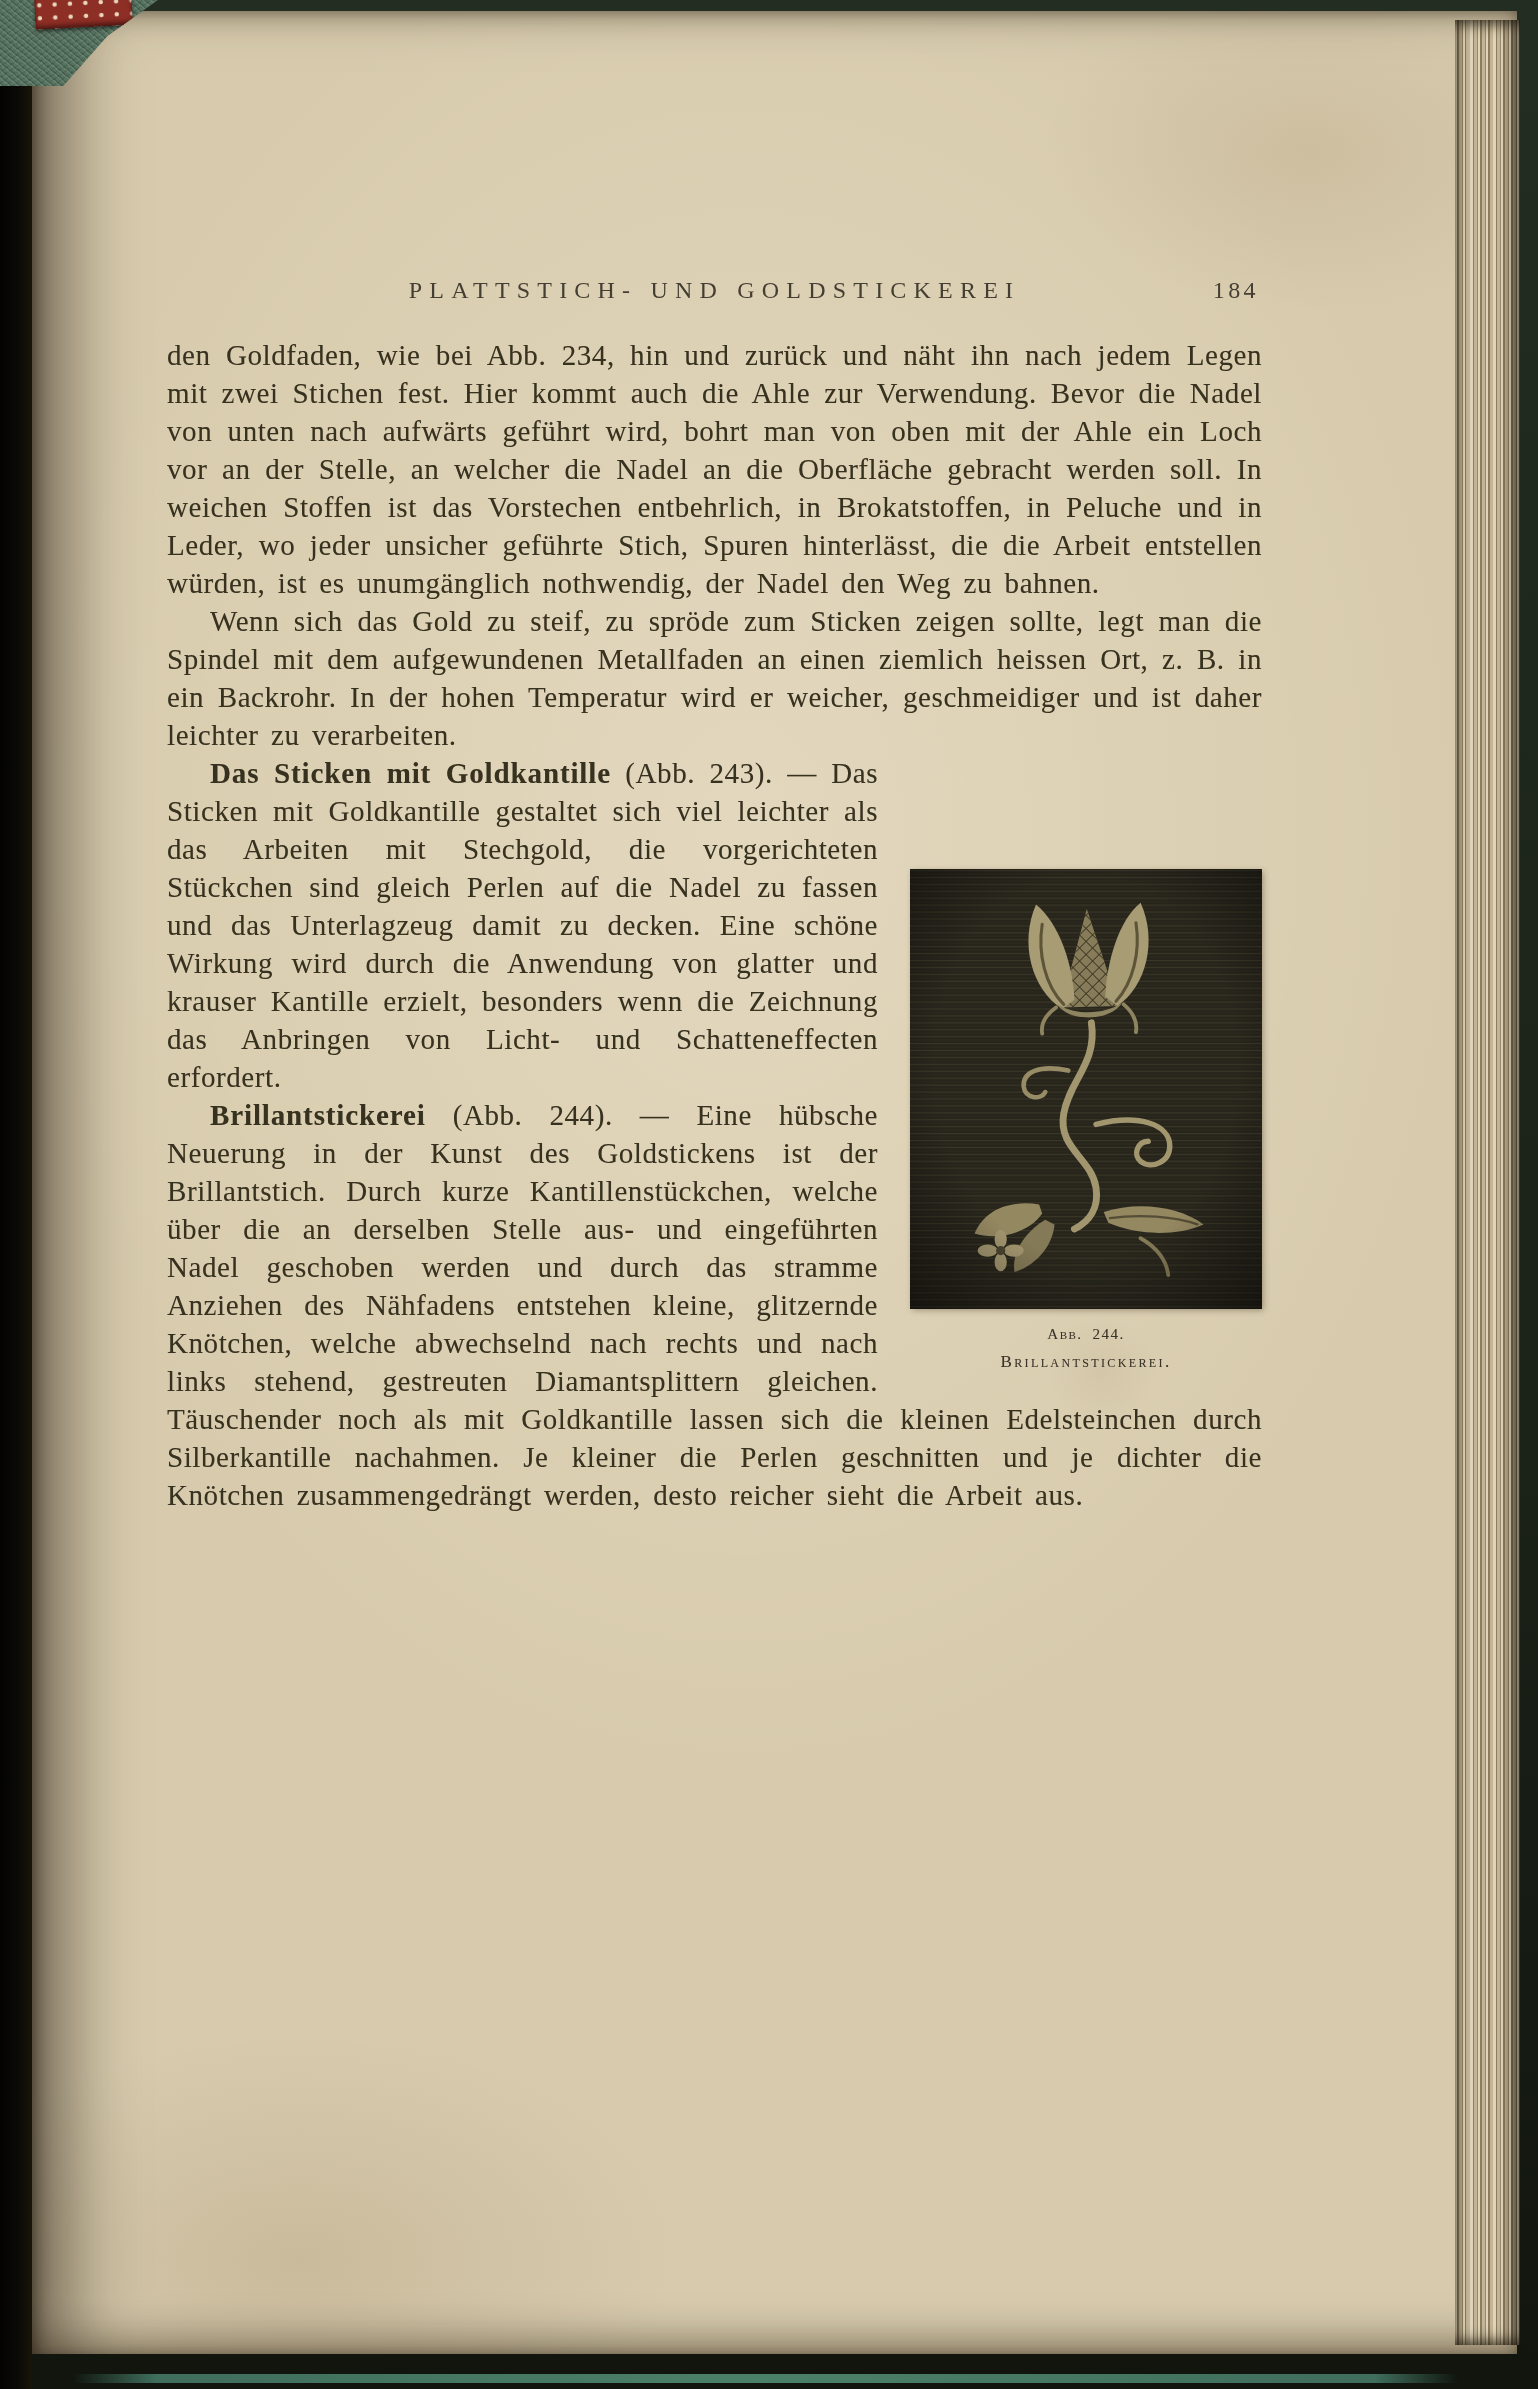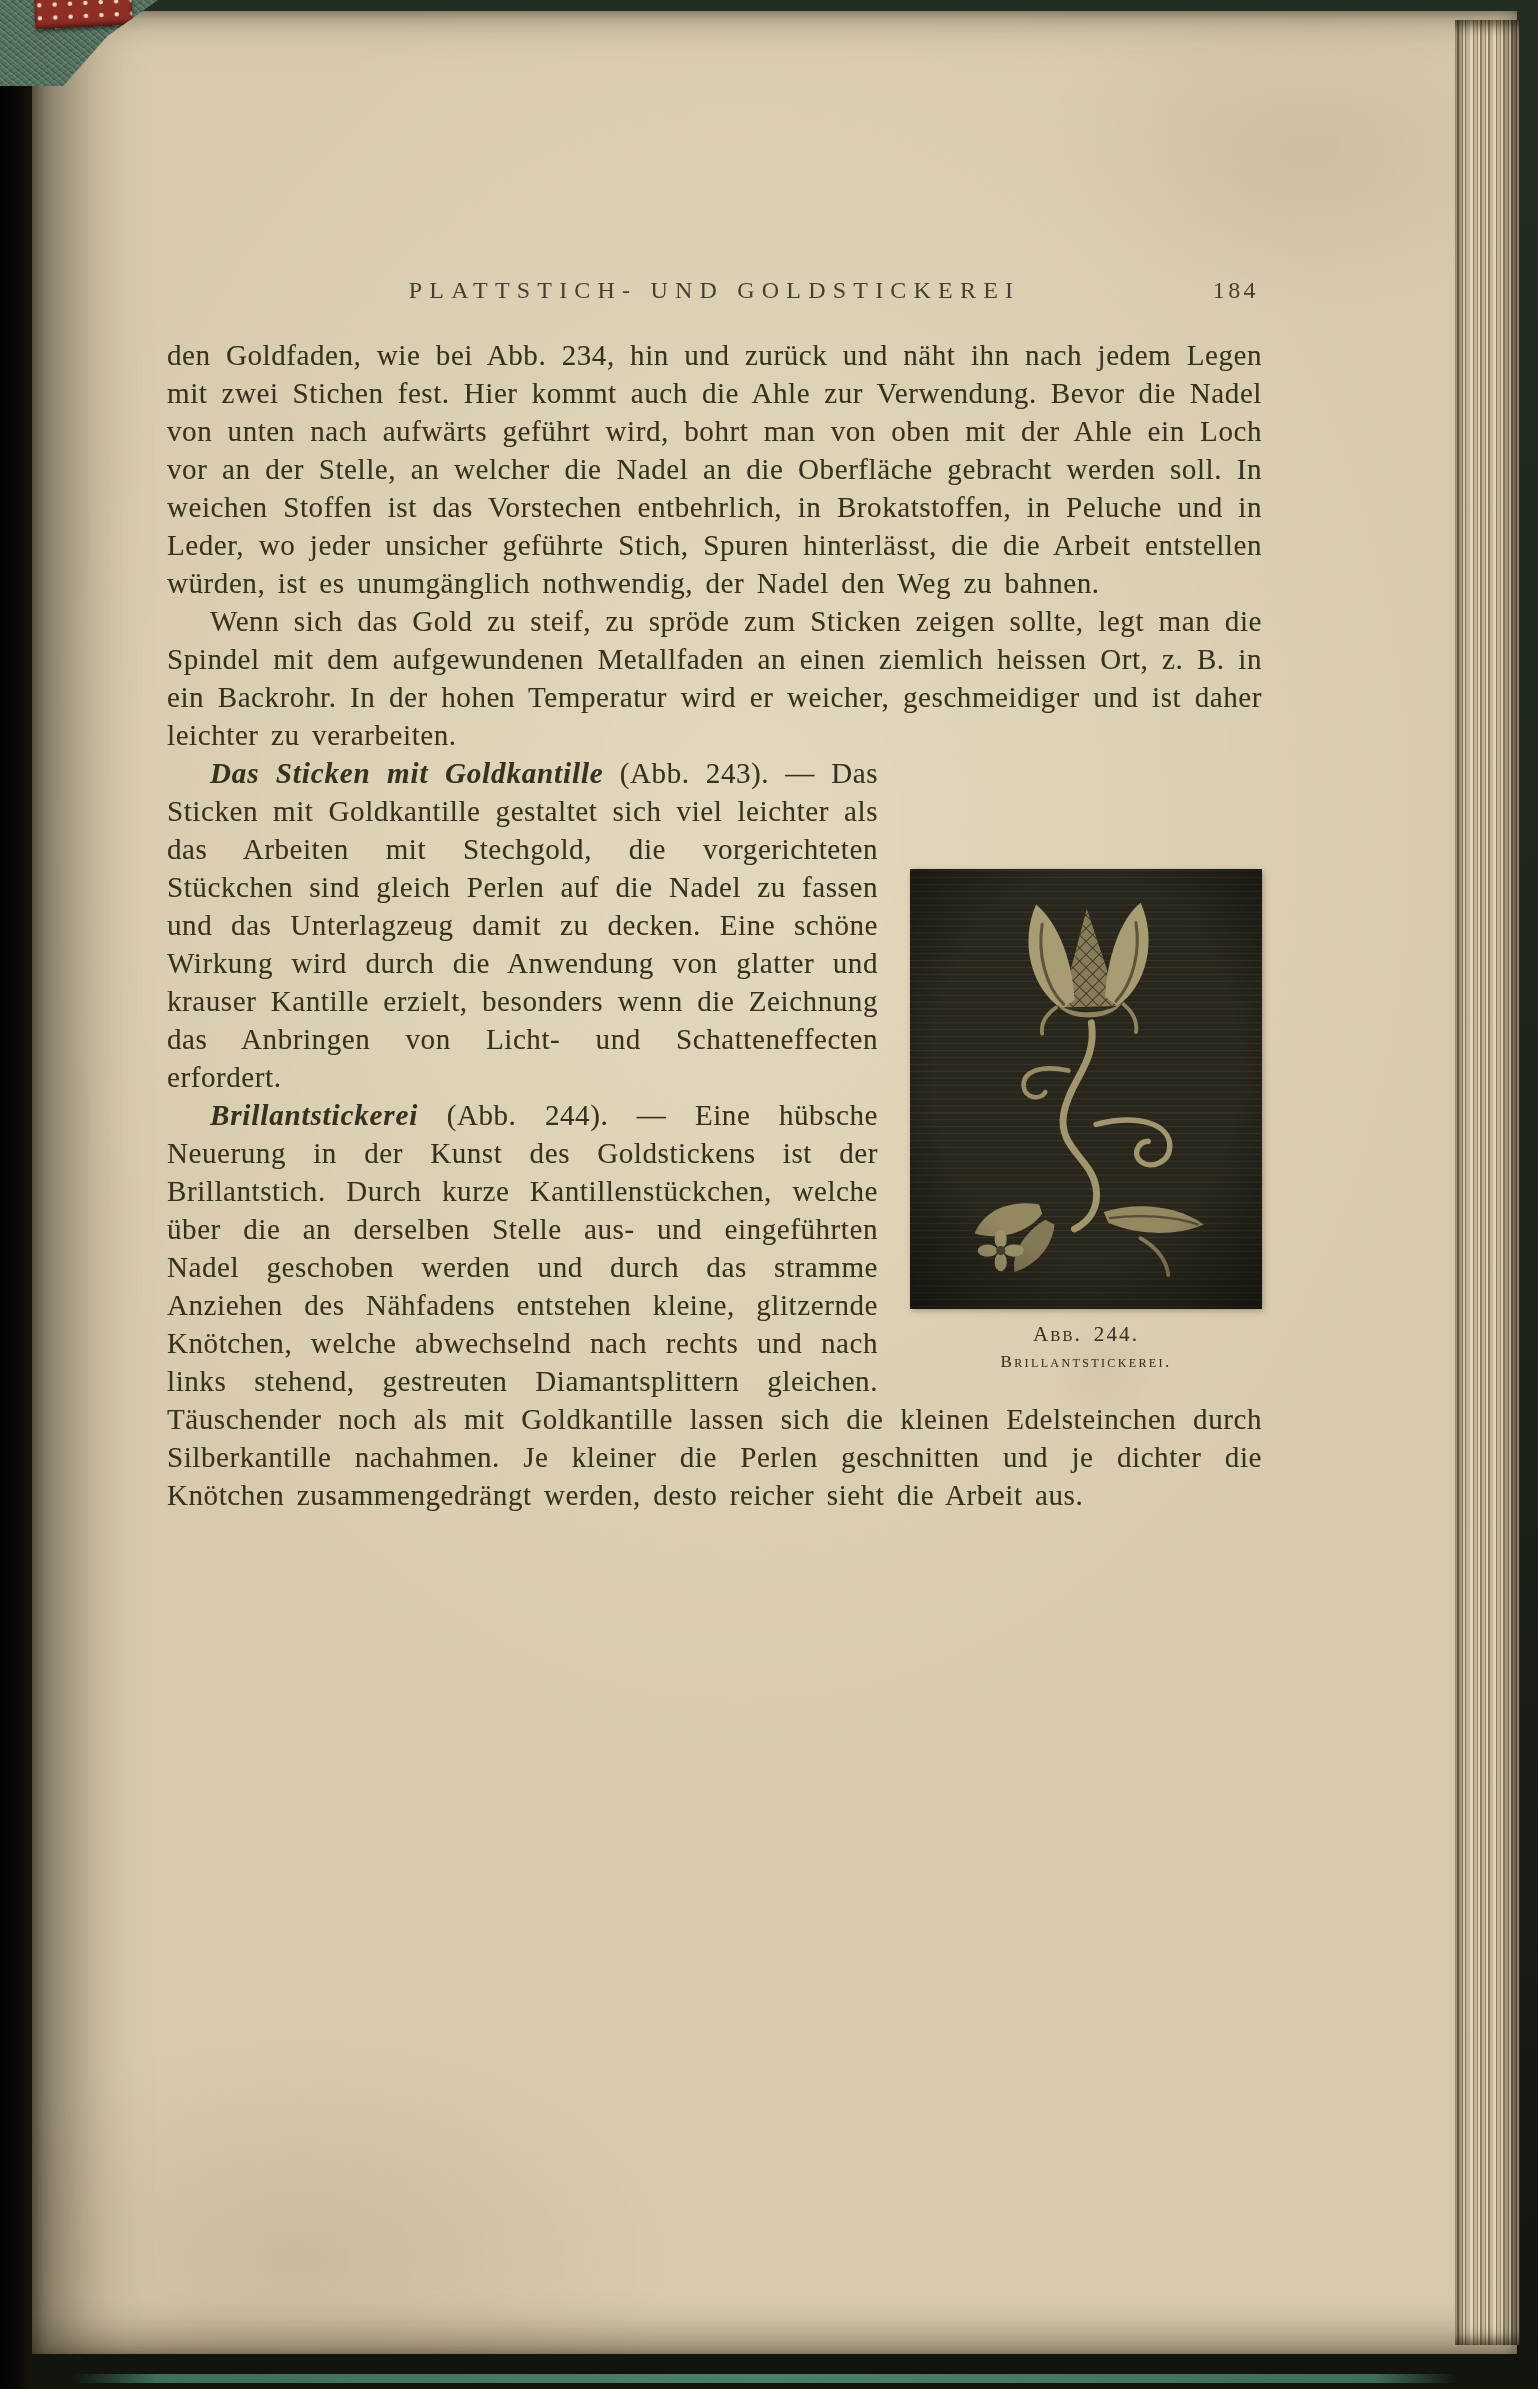--- a/index.html
+++ b/index.html
@@ -100,38 +100,38 @@
   .body-text {
     position:absolute; left:135px; top:325px; width:1095px;
     font-size:29px; line-height:38px;
     letter-spacing:0.02em; word-spacing:0.16em;
     color:#37311f;
     text-align:justify;
     text-shadow: 0.2px 0.2px 0 rgba(55,49,31,0.25);
   }
   .para { margin:0; text-indent:43px; }
   .para.first { text-indent:0; }
-  .lead { font-weight:bold; letter-spacing:0.03em;font-style:italic; }
+  .lead { font-weight:bold; letter-spacing:0.03em; }
 
   
   .figure-float {
     display:block; float:right;
     width:352px;
     margin:115px 0 9.2px 32px;
     text-indent:0;
   }
   .figure-image {
     display:block; width:352px; height:440px;
     box-shadow: 1.5px 2.3px 6.2px rgba(40,30,12,0.35);
   }
   .figure-image svg { display:block; width:100%; height:100%; }
   .figure-caption { display:block; text-align:center; margin-top:10.8px; line-height:28.5px; }
   .cap1 {
     display:block; font-variant:small-caps;
-    font-size:21px; letter-spacing:0.10em; color:#3a332a;
+    font-size:15px; letter-spacing:0.10em; color:#3a332a;
   }
   .cap2 {
     display:block; font-variant:small-caps;
     font-size:17px; letter-spacing:0.14em; color:#3a332a;font-family:Liberation Serif, serif;
   }
 </style>
 </head>
 <body>
 
 <div class="scan">

